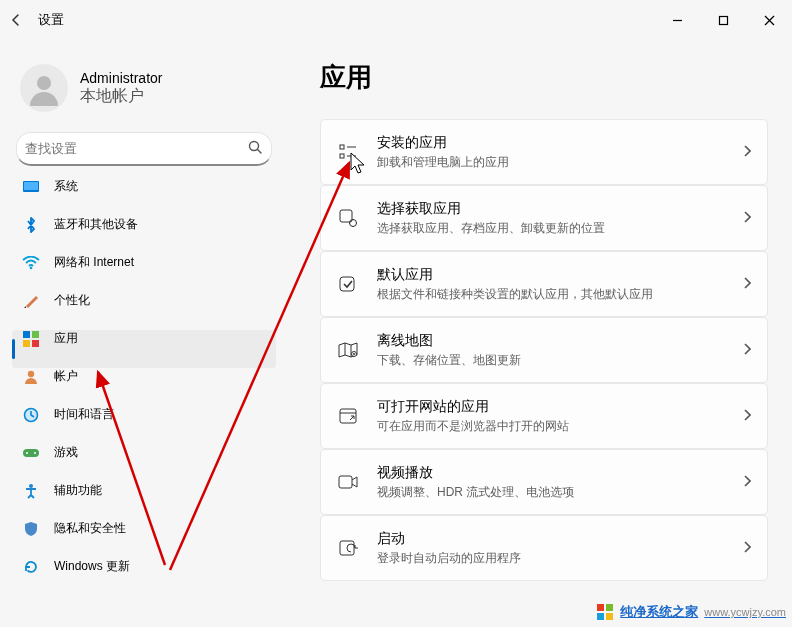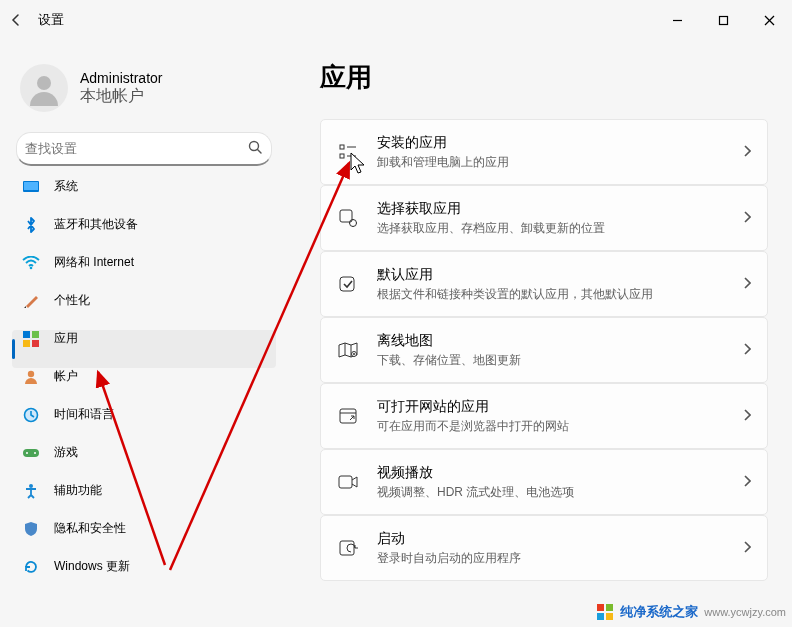--- a/index.html
+++ b/index.html
@@ -34,21 +34,21 @@
 .page-title { font-size: 26px; font-weight: 600; margin-bottom: 24px; }
 .cards { display: flex; flex-direction: column; }
 .card { background: #fdfdfd; border: 1px solid #e7e7e7; border-radius: 5px; height: 66px; display: flex; align-items: center; padding: 0 16px; cursor: pointer; }
 .card .item-icon { width: 22px; height: 22px; margin-right: 18px; color: #333; display:flex; align-items:center; justify-content:center; }
 .card .item-body { flex: 1; }
 .card .item-title { font-size: 14px; }
 .card .item-sub { font-size: 12px; color: #5f5f5f; margin-top:2px; }
 .card .chev { color: #555; }
 
 .anno-line { position: absolute; pointer-events: none; }
-.watermark { position: absolute; right: 6px; bottom: 6px; display: flex; align-items: center; font-size: 13px; color: #1a68c9; font-weight: 600; }
+.watermark { position: absolute; right: 6px; bottom: 6px; display: flex; align-items: center; font-size: 13px; color: #1a68c9; font-weight: 600; text-decoration: underline; }
 .watermark .wm-sub { font-size: 11px; color: #888; font-weight: 400; margin-left: 6px; }
 .watermark svg { margin-right: 6px; }
 .cursor { position: absolute; pointer-events:none; }
 </style>
 </head>
 <body>
 
 <div class="title-bar">
   <div class="back-btn">
     <svg width="16" height="16" viewBox="0 0 16 16">

